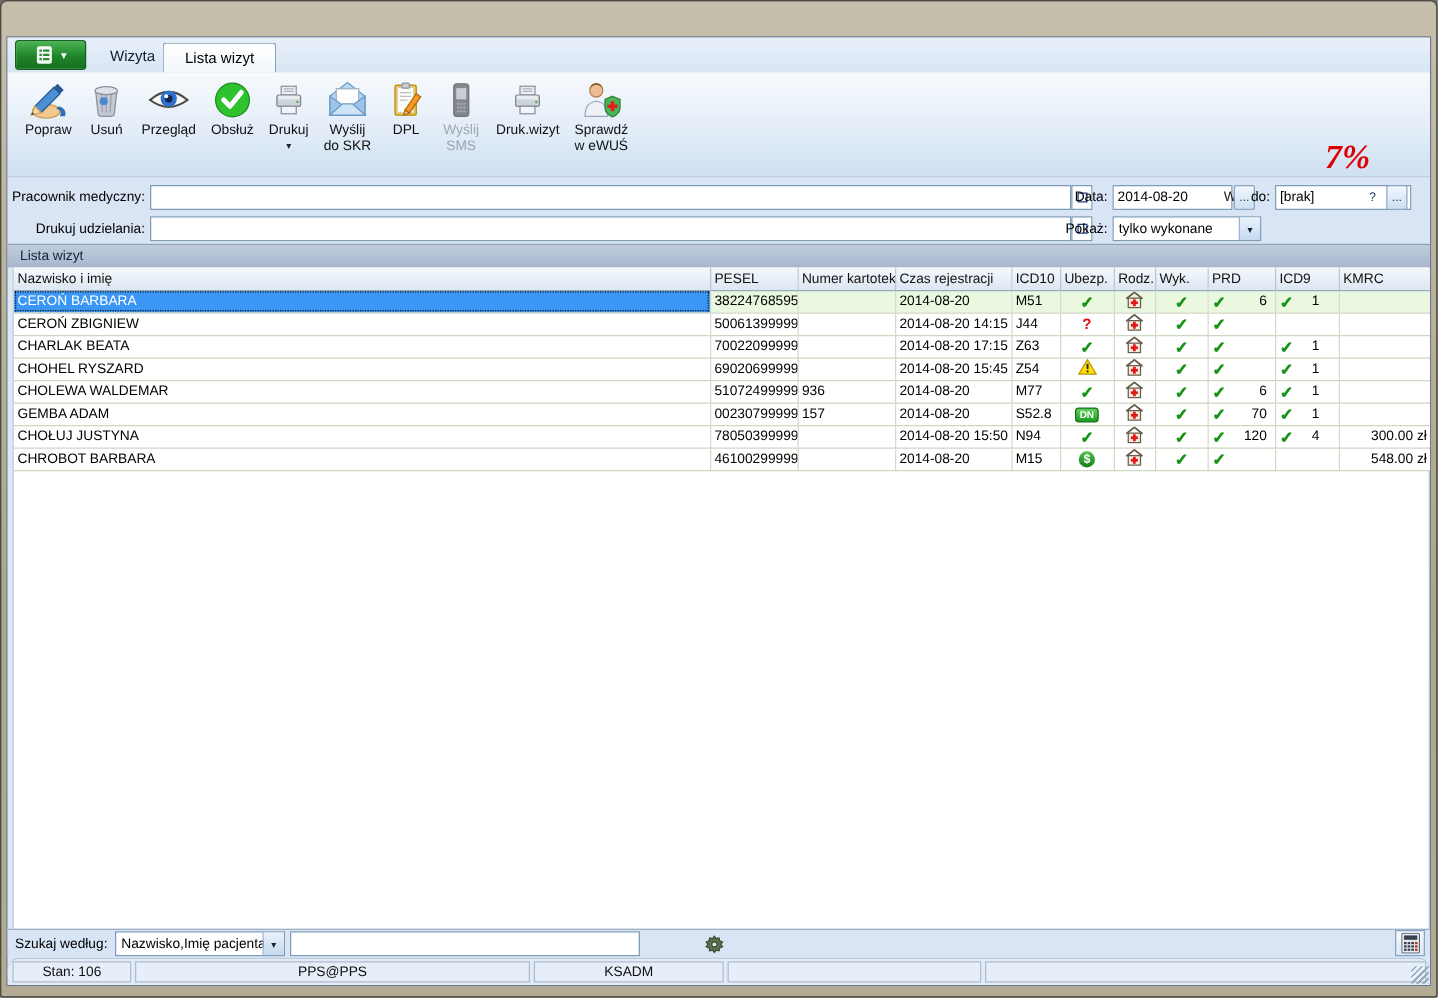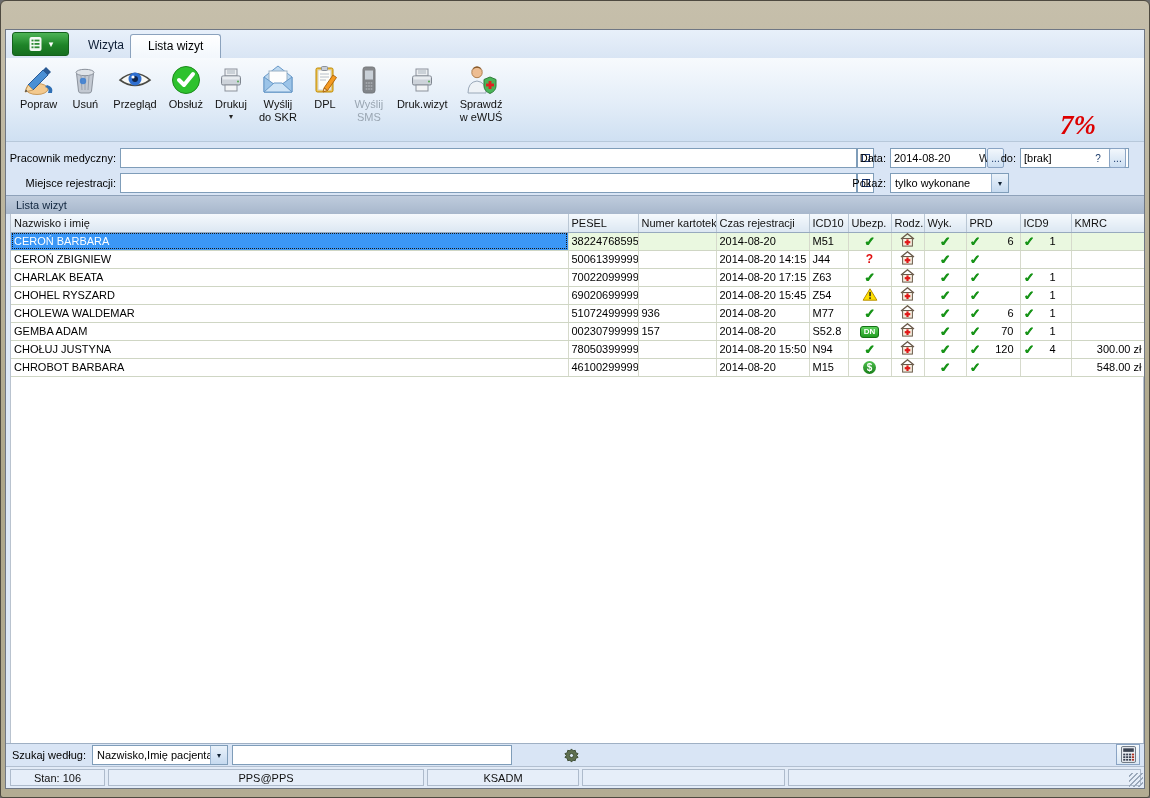--- a/index.html
+++ b/index.html
@@ -90,21 +90,21 @@
     font-weight:bold;border-radius:3px;border:1px solid #147014;padding:1px 3px;line-height:8px;}
   .dollar{display:inline-block;width:13px;height:13px;border-radius:50%;
     background:linear-gradient(#4ec24e,#187e18);color:#fff;font-size:10px;font-weight:bold;
     line-height:13px;text-align:center;}
   .flexcell{display:flex;align-items:center;height:17px;}
   .flexcell .num{margin-left:auto;}
   
   .searchbar{position:absolute;left:0;right:0;bottom:22px;height:23px;background:#d9e5f5;
     border-top:1px solid #9fb0c4;}
   .statusbar{position:absolute;left:0;right:0;bottom:0;height:22px;background:#e2ebf7;
-    border-top:1px solid #b2bfd0;}
+    border-top:1px solid #b2bfd0;border-radius:10px;}
   .status-panel{position:absolute;top:2px;bottom:2px;border:1px solid #aebbcc;background:#e6eef9;
     font-size:11px;color:#111;display:flex;align-items:center;justify-content:center;}
   .grip{position:absolute;right:1px;bottom:1px;width:14px;height:14px;
     background:repeating-linear-gradient(135deg,transparent,transparent 2px,#9aa8ba 2px,#9aa8ba 3.5px);}
   .calc-btn{position:absolute;right:4px;bottom:1px;width:24px;height:21px;border:1px solid #8aa4c4;
     background:linear-gradient(#f6fafd,#dbe8f5);display:flex;align-items:center;justify-content:center;}
   .gear-btn{position:absolute;display:flex;align-items:center;justify-content:center;width:18px;height:18px;}
 </style>
 </head>
 <body>
@@ -265,21 +265,21 @@
       <div class="progress-label">7%</div>
     </div>
 
     <div class="filters">
       <div class="f-label" style="top:10px;">Pracownik medyczny:</div>
       <input class="f-input" style="left: 114px; top: 6px; width: 737px;" value="">
       <span class="sq-btn" style="left:851px;top:6px;">
           <span class="sq"></span>
         </span>
 
-      <div class="f-label" style="top:35px;">Miejsce rejestracji:</div>
+      <div class="f-label" style="top:35px;">Drukuj udzielania:</div>
       <input class="f-input" style="left: 114px; top: 31px; width: 737px;" value="">
       <span class="sq-btn" style="left:851px;top:31px;">
           <span class="sq"></span>
         </span>
 
       <div class="f-label" style="left:770px;top:10px;width:110px;">Data:</div>
       <input class="f-input" style="left: 884px; top: 6px; width: 96px; padding-right: 20px;" value="2014-08-20">
       <span class="day-tag" style="left:961px;top:10px;">Wt</span>
       <span class="mini-btn" style="left:981px;top:6px;">...</span>
 

